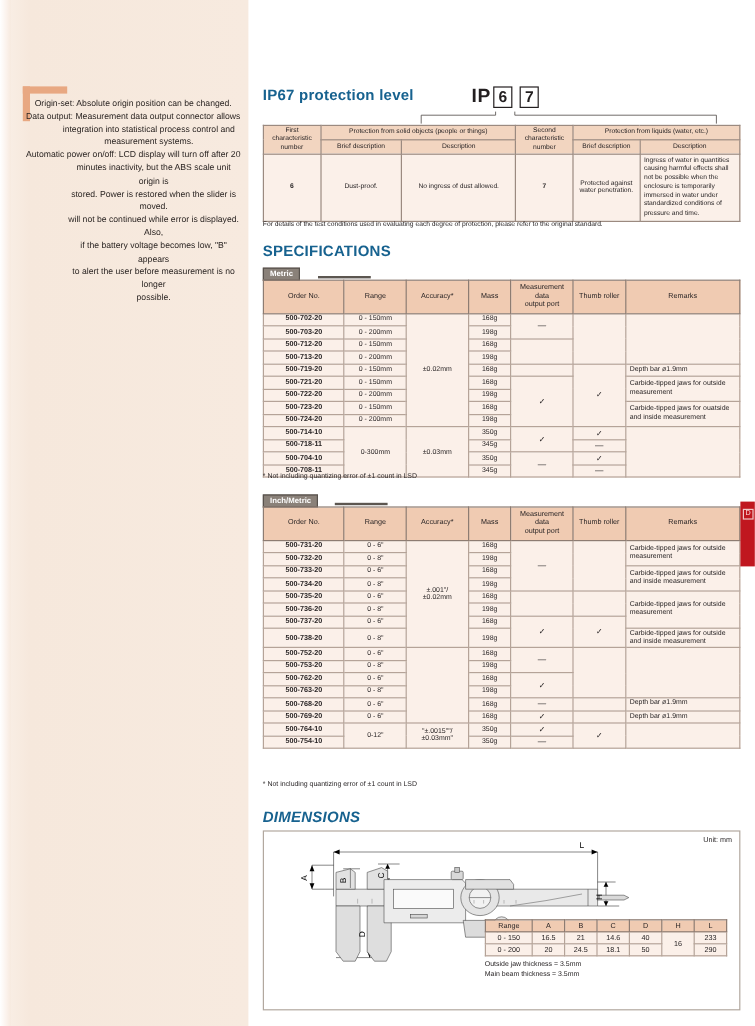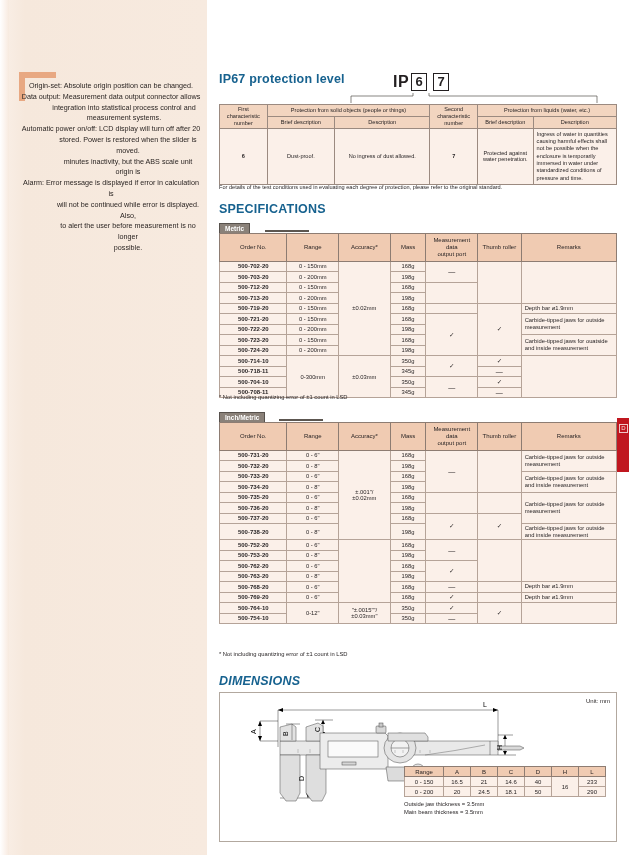--- a/index.html
+++ b/index.html
@@ -178,27 +178,26 @@
       </div>
       <div class="fn-item">
         <span class="fn-hang"><span>Data output:</span>
         <span>Measurement data output connector allows</span></span>
         <span class="fn-ind1">integration into statistical process control and</span>
         <span class="fn-ind1">measurement systems.</span>
       </div>
       <div class="fn-item">
         <span class="fn-hang"><span>Automatic power on/off:</span>
         <span>LCD display will turn off after 20</span></span>
+        <span class="fn-ind2">minutes inactivity, but the ABS scale unit origin is</span>
         <span class="fn-ind2">stored. Power is restored when the slider is moved.</span>
-        <span class="fn-ind2">minutes inactivity, but the ABS scale unit origin is</span>
       </div>
       <div class="fn-item">
-        <span class="fn-hang"><span>Alarm:</span>
-        <span>Error message is displayed if error in calculation is</span></span>
         <span class="fn-ind2">will not be continued while error is displayed. Also,</span>
+        <span class="fn-ind2">if the battery voltage becomes low, "B" appears</span>
         <span class="fn-ind2">to alert the user before measurement is no longer</span>
         <span class="fn-ind2">possible.</span>
       </div>
     </div>
   </div>
 </div>
 
 <div id="content">
 
   <div class="sec-title" id="ip67-title">IP67 protection level</div>

